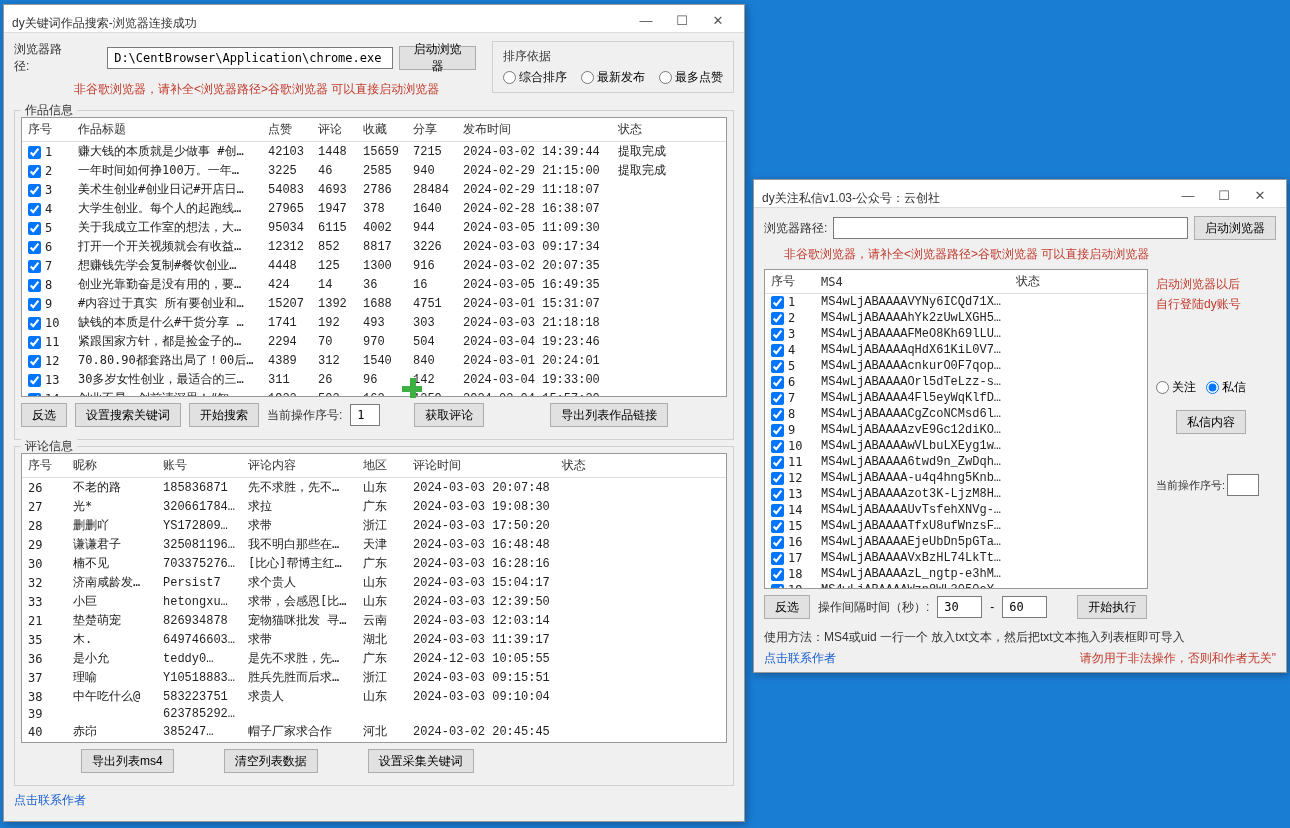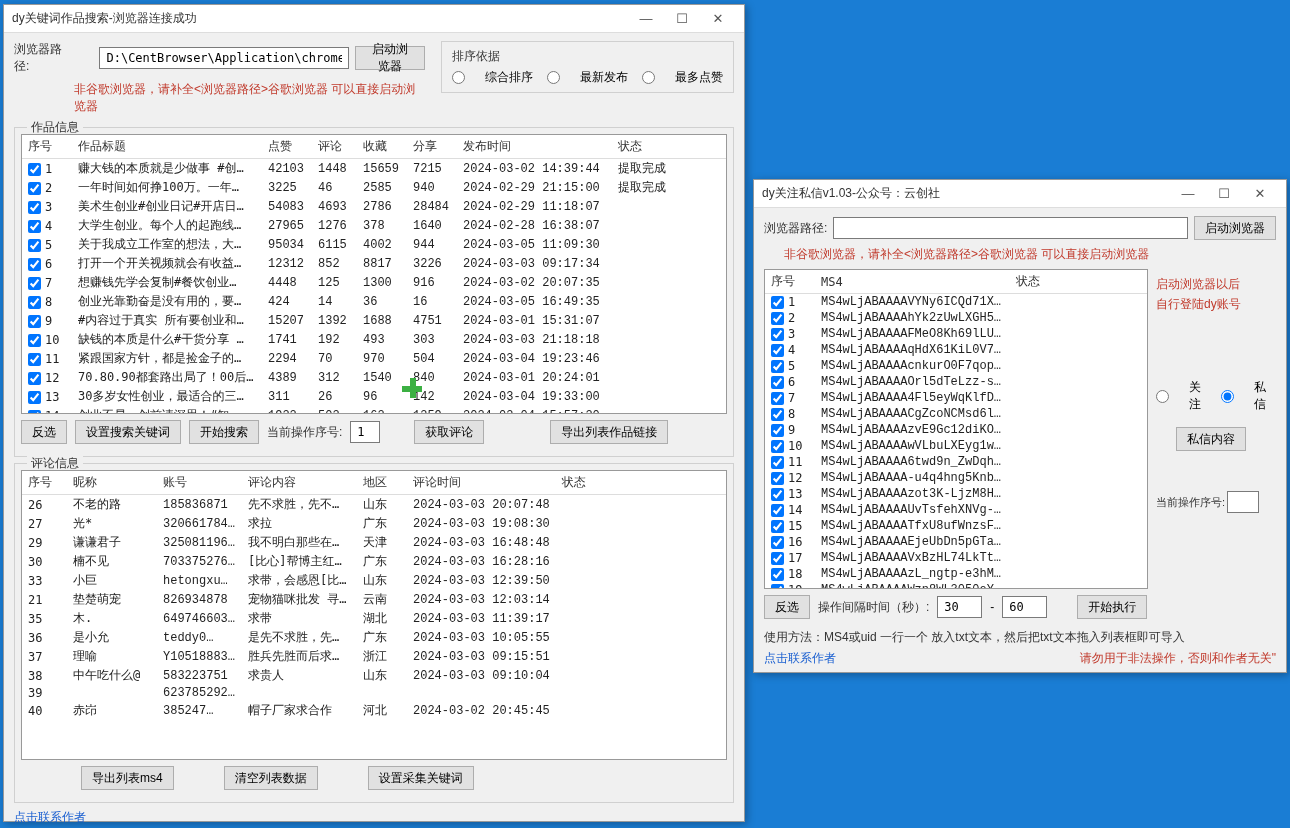--- a/index.html
+++ b/index.html
@@ -1,33 +1,33 @@
 <!DOCTYPE html>
 <html><head>
 <meta charset="utf-8">
 <style>
 * { box-sizing: border-box; margin: 0; padding: 0; }
 body { font-family: "Microsoft YaHei", SimSun, sans-serif; font-size: 12px; background: #1a7dd4; width: 1290px; height: 828px; overflow: hidden; position: relative; }
 .window { position: absolute; background: #f0f0f0; border: 1px solid #999; box-shadow: 2px 2px 8px rgba(0,0,0,.3); }
-.titlebar { height: 28px; background: #fff; display: flex; align-items: center; padding: 0 8px; border-bottom: 1px solid #ddd; }
+.titlebar { height: 28px; background: #fff; display: flex; align-items: flex-end; padding: 0 8px; border-bottom: 1px solid #ddd; }
 .titlebar-text { flex: 1; font-size: 12px; color: #333; }
 .titlebar-btns { display: flex; gap: 0; }
 .titlebar-btn { width: 36px; height: 24px; display: flex; align-items: center; justify-content: center; color: #555; font-size: 13px; }
 .content { padding: 8px 10px; }
 .row { display: flex; align-items: center; gap: 6px; margin-bottom: 6px; }
 .label { font-size: 12px; color: #333; }
 input[type=text].inp { border: 1px solid #7a7a7a; padding: 3px 6px; font-size: 12px; font-family: monospace; background: #fff; height: 22px; }
 .btn { border: 1px solid #adadad; background: #e1e1e1; padding: 3px 10px; font-size: 12px; cursor: pointer; height: 24px; display: inline-flex; align-items: center; }
 .warn { color: #c0392b; font-size: 12px; margin: 4px 0 6px 60px; }
 .groupbox { border: 1px solid #d0d0d0; padding: 6px; margin-bottom: 6px; position: relative; }
-.groupbox-title { position: absolute; top: -9px; left: 6px; background: #f0f0f0; padding: 0 4px; font-size: 12px; color: #333; margin-left: 6px; }
+.groupbox-title { position: absolute; top: -9px; left: 6px; background: #f0f0f0; padding: 0 4px; font-size: 12px; color: #333; }
 .sortbox { border: 1px solid #d0d0d0; padding: 6px 10px; margin-left: 10px; }
 .sortbox .label { display: block; margin-bottom: 4px; }
 .radio-row { display: flex; gap: 14px; }
-.radio-item { display: flex; align-items: center; gap: 20px; }
+.radio-item { display: flex; align-items: center; gap: 3px; }
 .table-wrap { border: 1px solid #999; background: #fff; overflow-y: scroll; overflow-x: hidden; position: relative; }
 table { border-collapse: collapse; width: 100%; font-size: 12px; font-family: SimSun, monospace; }
 th { text-align: left; padding: 3px 6px; background: #fff; border-bottom: 1px solid #ddd; font-weight: normal; position: sticky; top: 0; color: #333; }
 td { padding: 1px 6px; white-space: nowrap; overflow: hidden; text-overflow: ellipsis; color: #222; }
 td.chk { width: 40px; }
 td.chk input { margin-right: 4px; vertical-align: middle; }
 .mono { font-family: "Courier New", monospace; }
 .btns-row { display: flex; gap: 8px; align-items: center; margin: 6px 0; }
 .link { color: #1a5fd0; cursor: pointer; }
 .link.red { color: #c0392b; }
@@ -124,21 +124,21 @@
                 <td class="mono">4693</td>
                 <td class="mono">2786</td>
                 <td class="mono">28484</td>
                 <td class="mono">2024-02-29 11:18:07</td>
                 <td></td>
               </tr>
               <tr>
                 <td class="chk"><input type="checkbox" checked="" style="">4</td>
                 <td style="max-width:190px">大学生创业。每个人的起跑线…</td>
                 <td class="mono">27965</td>
-                <td class="mono">1276</td>
+                <td class="mono">1947</td>
                 <td class="mono">378</td>
                 <td class="mono">1640</td>
                 <td class="mono">2024-02-28 16:38:07</td>
                 <td></td>
               </tr>
               <tr>
                 <td class="chk"><input type="checkbox" checked="" style="">5</td>
                 <td style="max-width:190px">关于我成立工作室的想法，大…</td>
                 <td class="mono">95034</td>
                 <td class="mono">6115</td>
@@ -281,38 +281,56 @@
               <tr>
                 <td>27</td>
                 <td style="max-width:90px">光*</td>
                 <td class="mono" style="max-width:85px">32066178464</td>
                 <td style="max-width:115px">求拉</td>
                 <td>广东</td>
                 <td class="mono">2024-03-03 19:08:30</td>
                 <td></td>
               </tr>
               <tr>
+                <td>28</td>
+                <td style="max-width:90px">删删吖</td>
+                <td class="mono" style="max-width:85px">YS172809…</td>
+                <td style="max-width:115px">求带</td>
+                <td>浙江</td>
+                <td class="mono">2024-03-03 17:50:20</td>
+                <td></td>
+              </tr>
+              <tr>
                 <td>29</td>
                 <td style="max-width:90px">谦谦君子</td>
                 <td class="mono" style="max-width:85px">32508119675</td>
                 <td style="max-width:115px">我不明白那些在…</td>
                 <td>天津</td>
                 <td class="mono">2024-03-03 16:48:48</td>
                 <td></td>
               </tr>
               <tr>
                 <td>30</td>
                 <td style="max-width:90px">楠不见</td>
                 <td class="mono" style="max-width:85px">70337527691</td>
                 <td style="max-width:115px">[比心]帮博主红…</td>
                 <td>广东</td>
                 <td class="mono">2024-03-03 16:28:16</td>
                 <td></td>
               </tr>
               <tr>
+                <td>32</td>
+                <td style="max-width:90px">济南咸龄发…</td>
+                <td class="mono" style="max-width:85px">Persist7</td>
+                <td style="max-width:115px">求个贵人</td>
+                <td>山东</td>
+                <td class="mono">2024-03-03 15:04:17</td>
+                <td></td>
+              </tr>
+              <tr>
                 <td>33</td>
                 <td style="max-width:90px">小巨</td>
                 <td class="mono" style="max-width:85px">hetongxu…</td>
                 <td style="max-width:115px">求带，会感恩[比心]</td>
                 <td>山东</td>
                 <td class="mono">2024-03-03 12:39:50</td>
                 <td></td>
               </tr>
               <tr>
                 <td>21</td>
@@ -331,21 +349,21 @@
                 <td>湖北</td>
                 <td class="mono">2024-03-03 11:39:17</td>
                 <td></td>
               </tr>
               <tr>
                 <td>36</td>
                 <td style="max-width:90px">是小允</td>
                 <td class="mono" style="max-width:85px">teddy0…</td>
                 <td style="max-width:115px">是先不求胜，先…</td>
                 <td>广东</td>
-                <td class="mono">2024-03-03 10:05:55</td>
+                <td class="mono">2024-12-03 10:05:55</td>
                 <td></td>
               </tr>
               <tr>
                 <td>37</td>
                 <td style="max-width:90px">理喻</td>
                 <td class="mono" style="max-width:85px">Y1051888327</td>
                 <td style="max-width:115px">胜兵先胜而后求…</td>
                 <td>浙江</td>
                 <td class="mono">2024-03-03 09:15:51</td>
                 <td></td>

